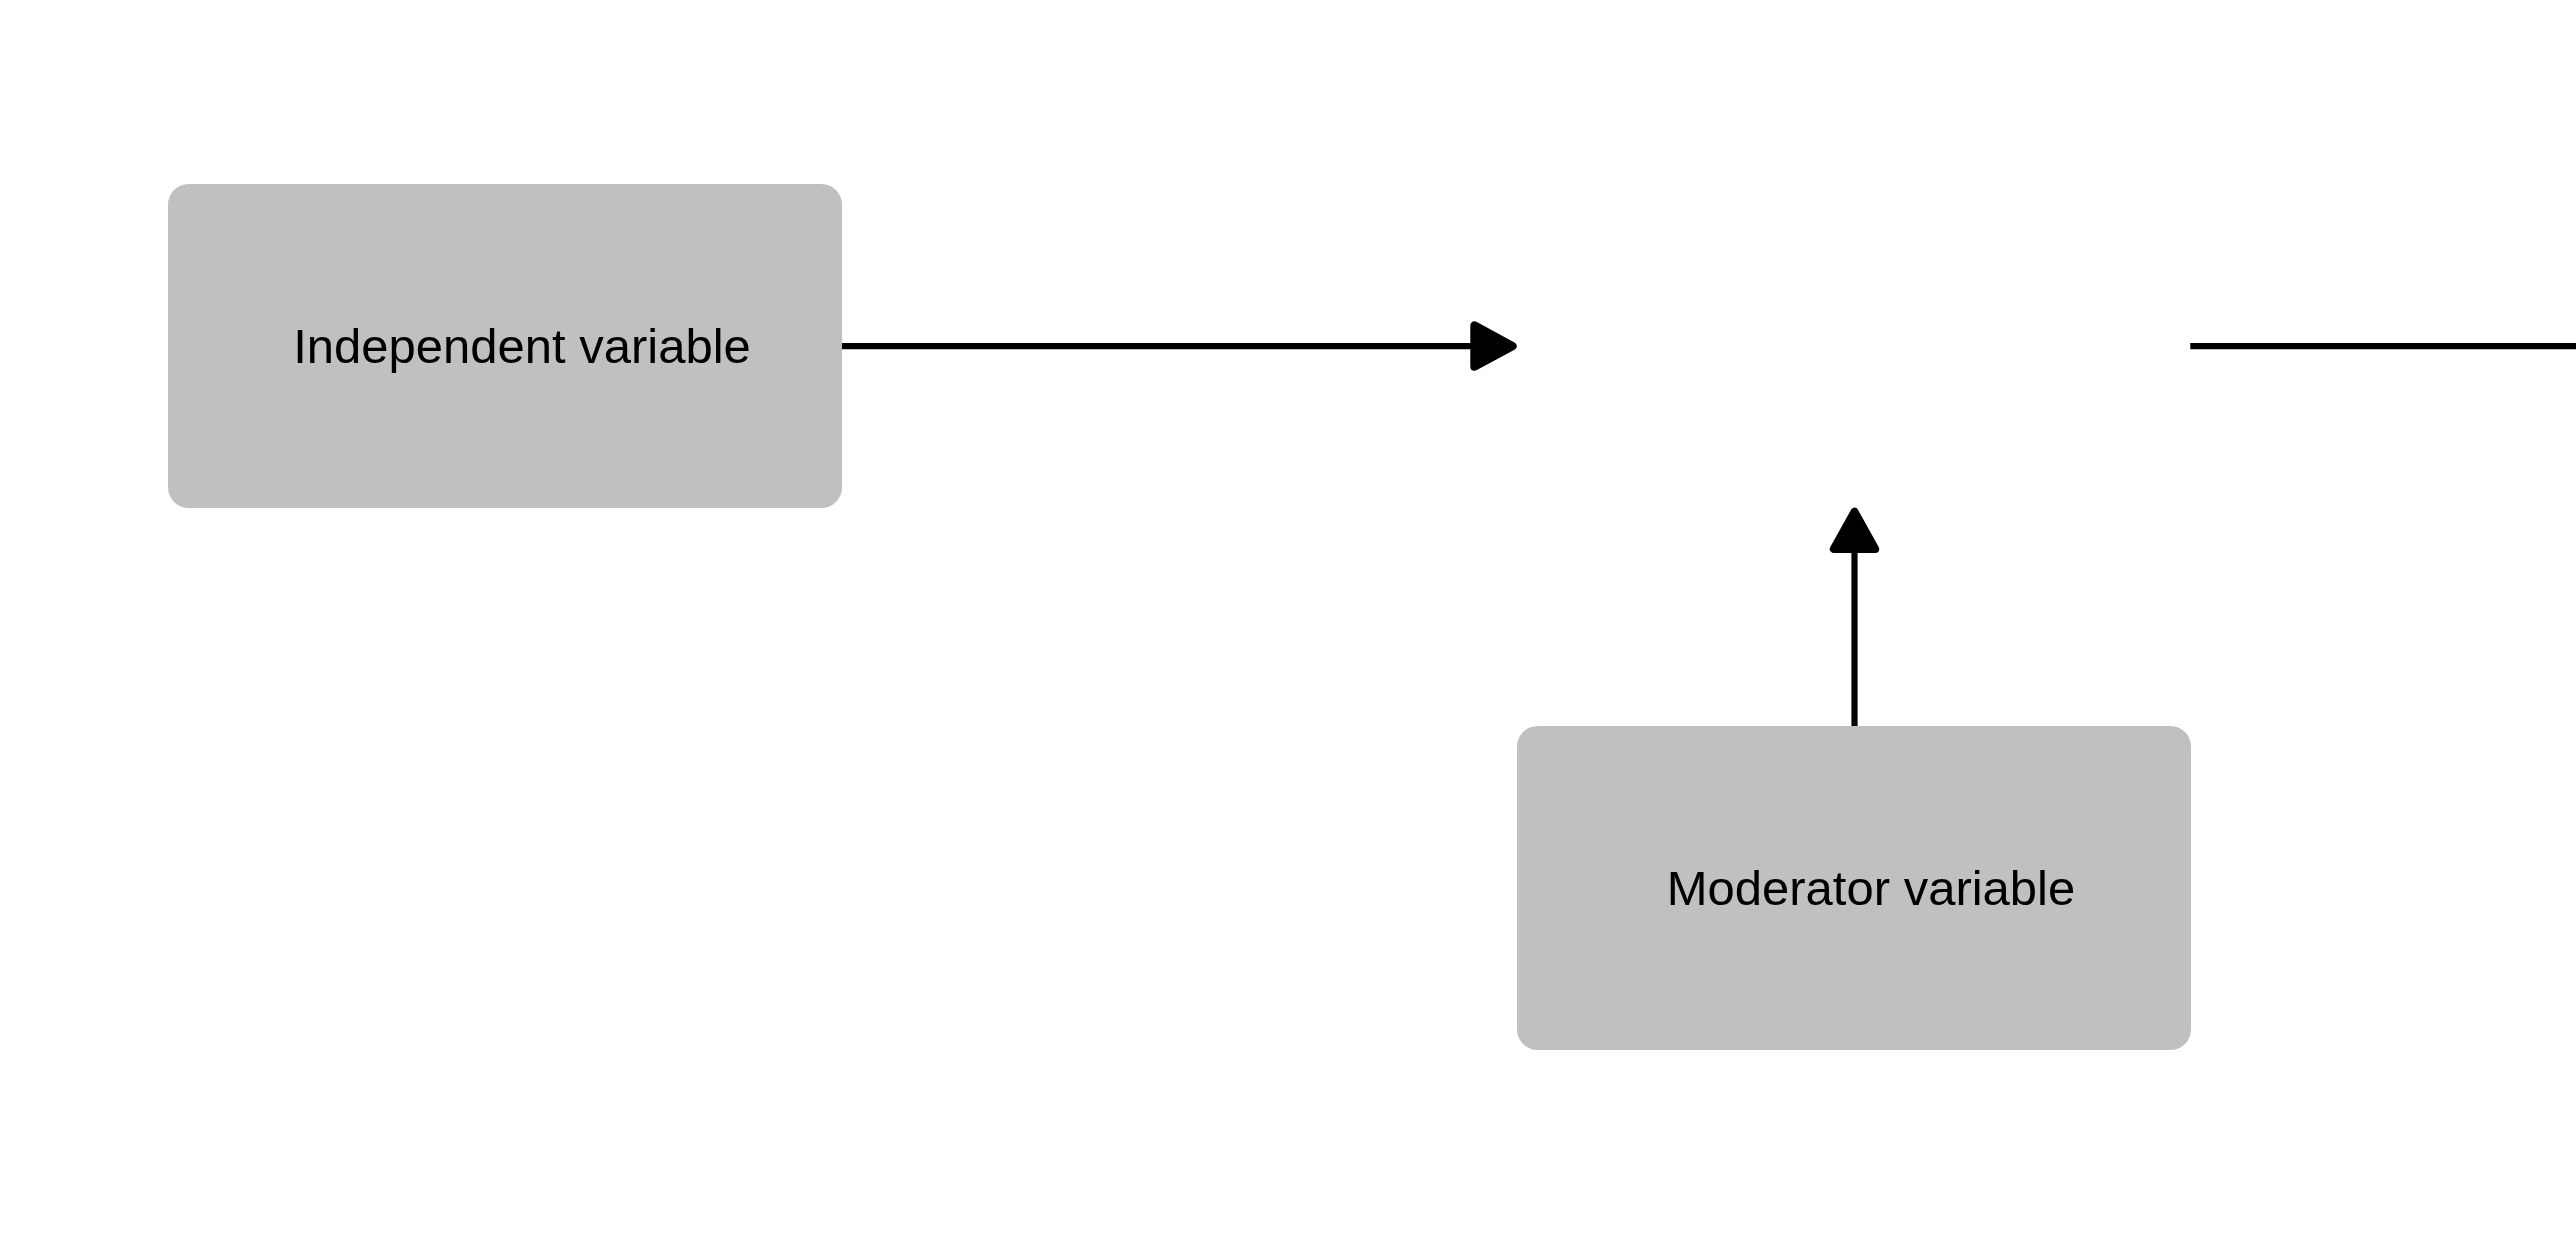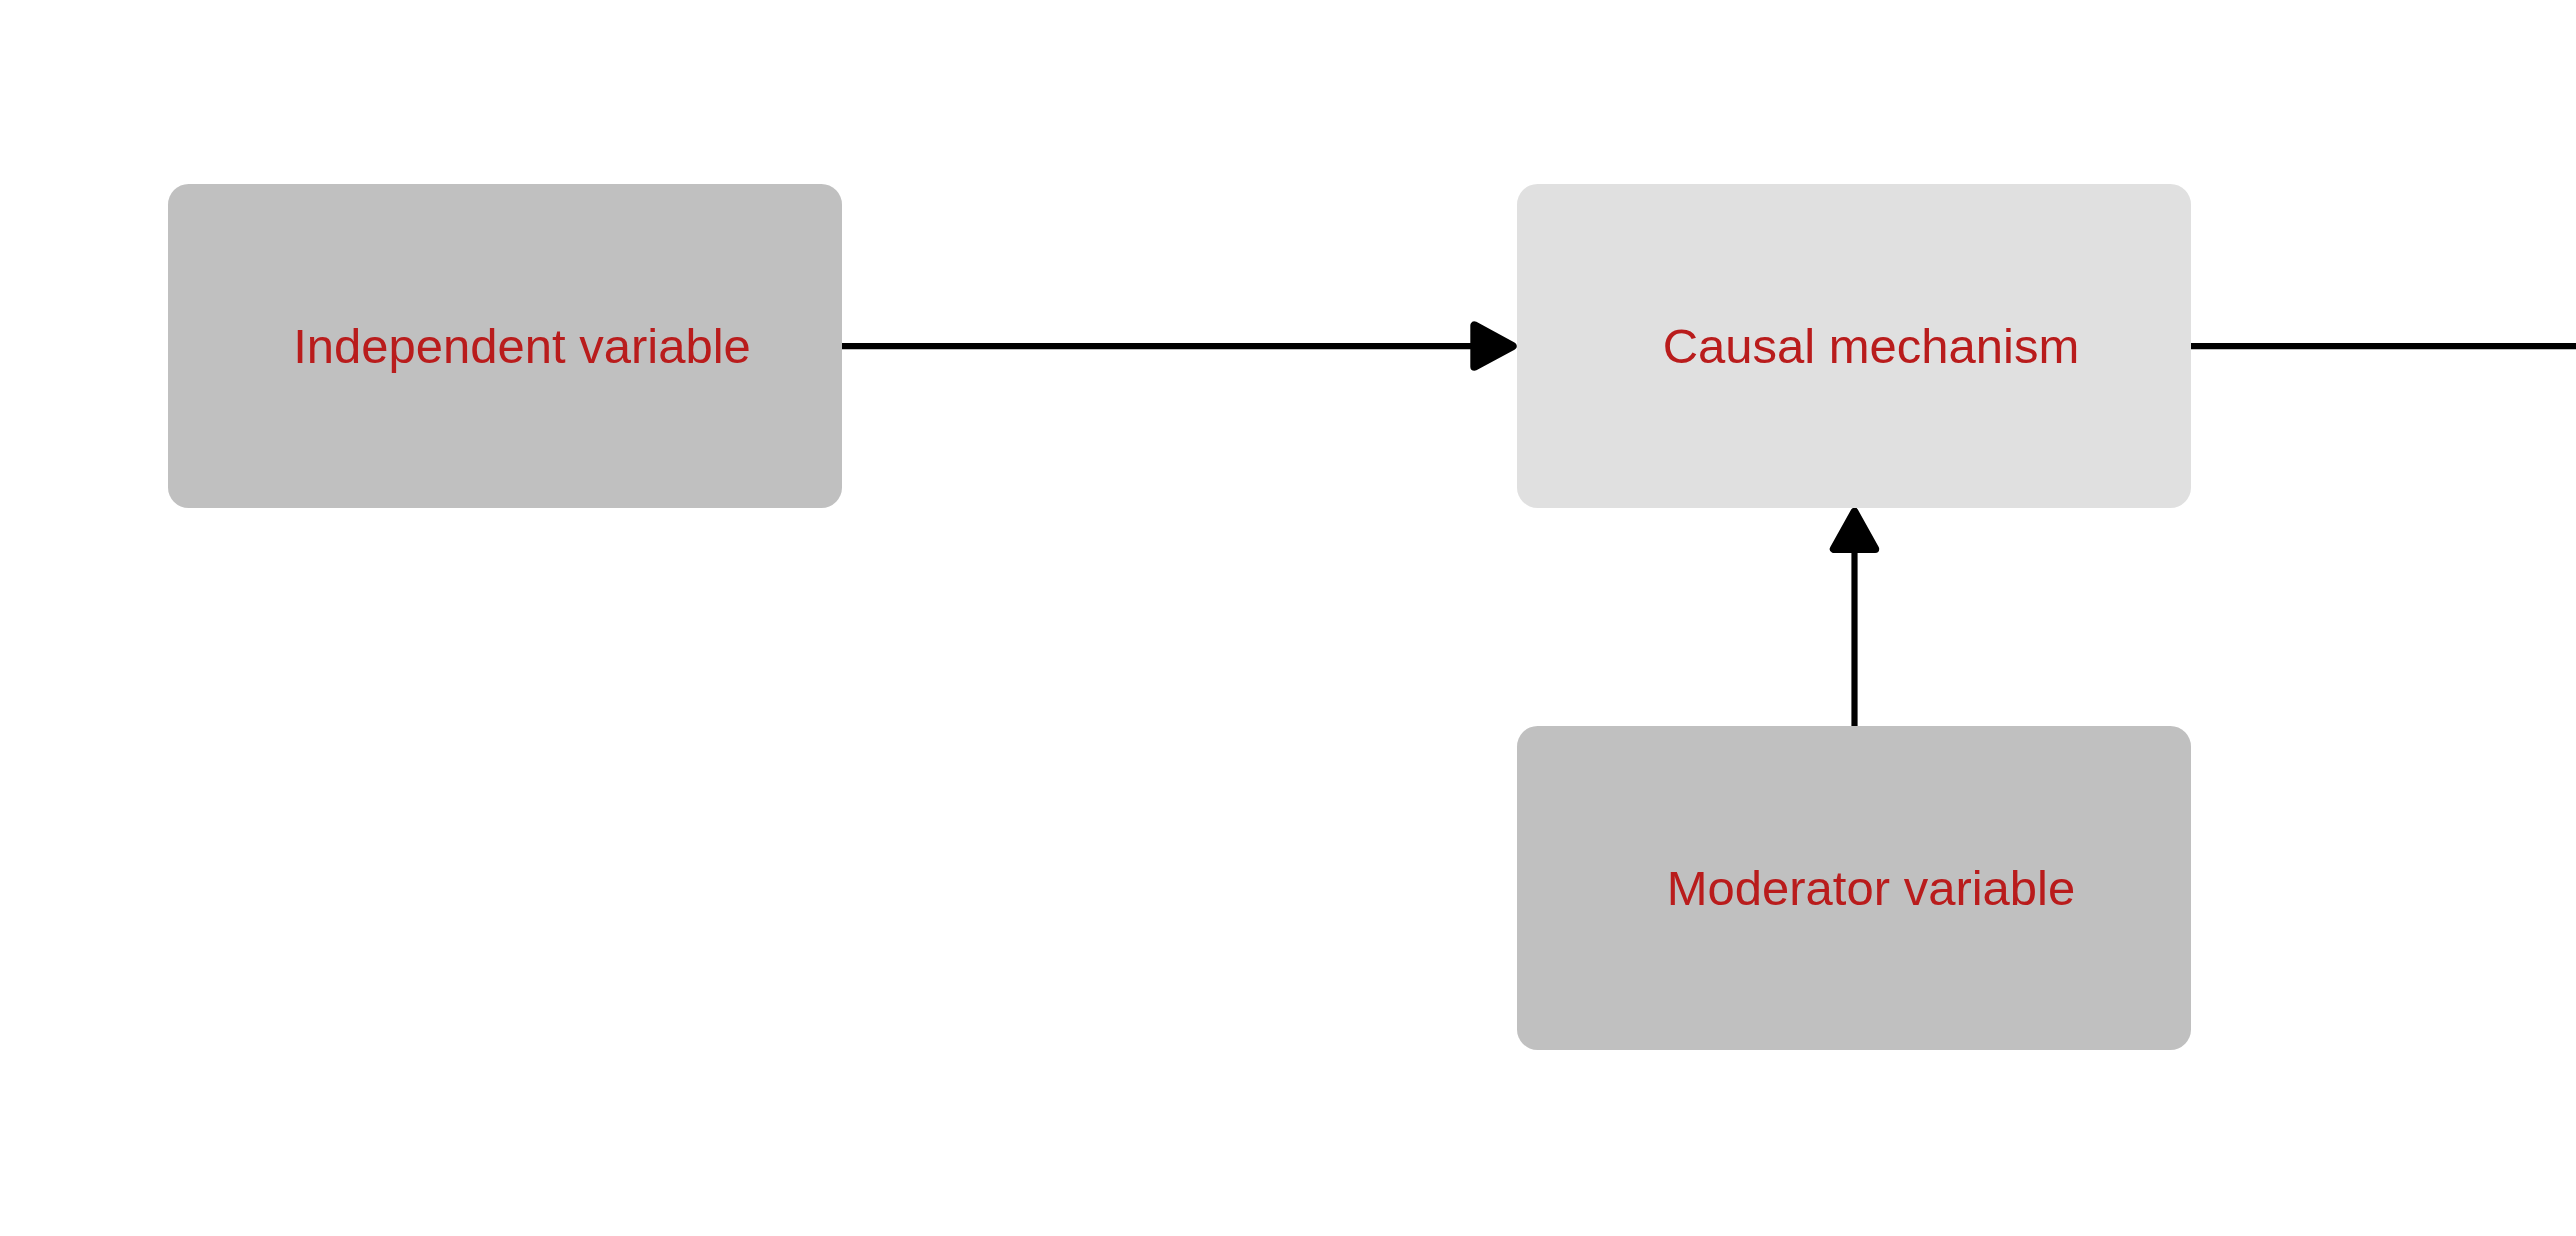--- a/index.html
+++ b/index.html
@@ -39,21 +39,21 @@
     height: 324px;
     border-radius: 20.6px;
     display: flex;
     align-items: center;
     justify-content: center;
     text-align: center;
   }
   .node-label {
     font-size: 49px;
     line-height: 1.2;
-    color: #b91c1c;
+    color: #000000;
     white-space: nowrap;
     margin-left: 34px;
   }
   .node-independent { left: 168px;  top: 184px;  }
   .node-mechanism   { left: 1517px; top: 184px;  }
   .node-moderator   { left: 1517px; top: 726px; text-align: center; }
 </style>
 </head>
 <body>
 
@@ -74,22 +74,19 @@
     <g>
       <line class="edge-line" x1="3600" y1="1410" x2="3600" y2="1062" stroke="#000000"></line>
       <polygon class="edge-head" points="3600,994 3560,1066 3640,1066" fill="#000000"></polygon>
     </g>
   </svg>
 
   <div class="node node-independent" style="background-color: rgb(192, 192, 192);">
     <span class="node-label">Independent variable</span>
   </div>
 
-  <div class="node node-mechanism" style="background-color: rgb(224, 224, 224);">
-    <span class="node-label">Causal mechanism</span>
-  </div>
 
   <div class="node node-moderator" style="background-color: rgb(192, 192, 192);">
     <span class="node-label">Moderator variable</span>
   </div>
 
 </div>
 
 
 </body></html>

